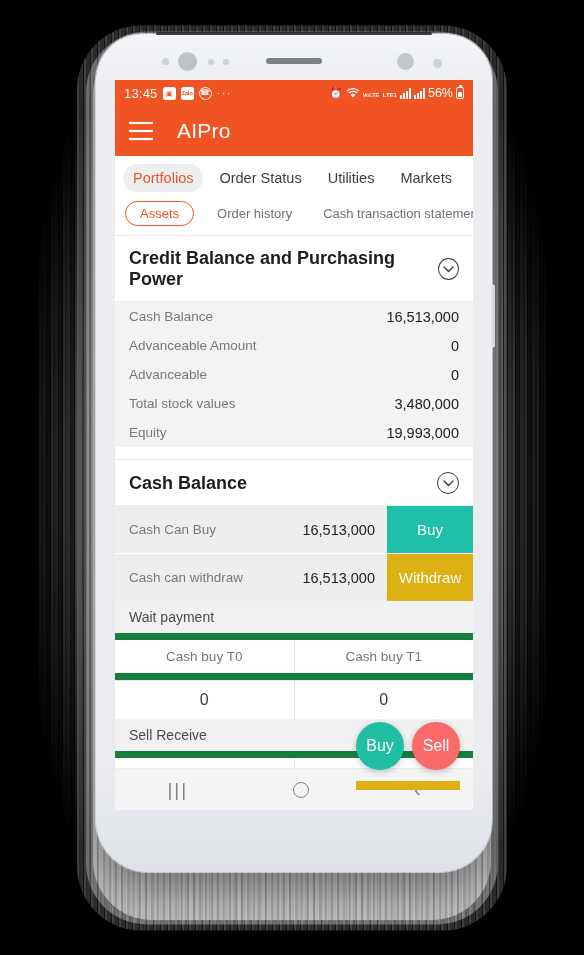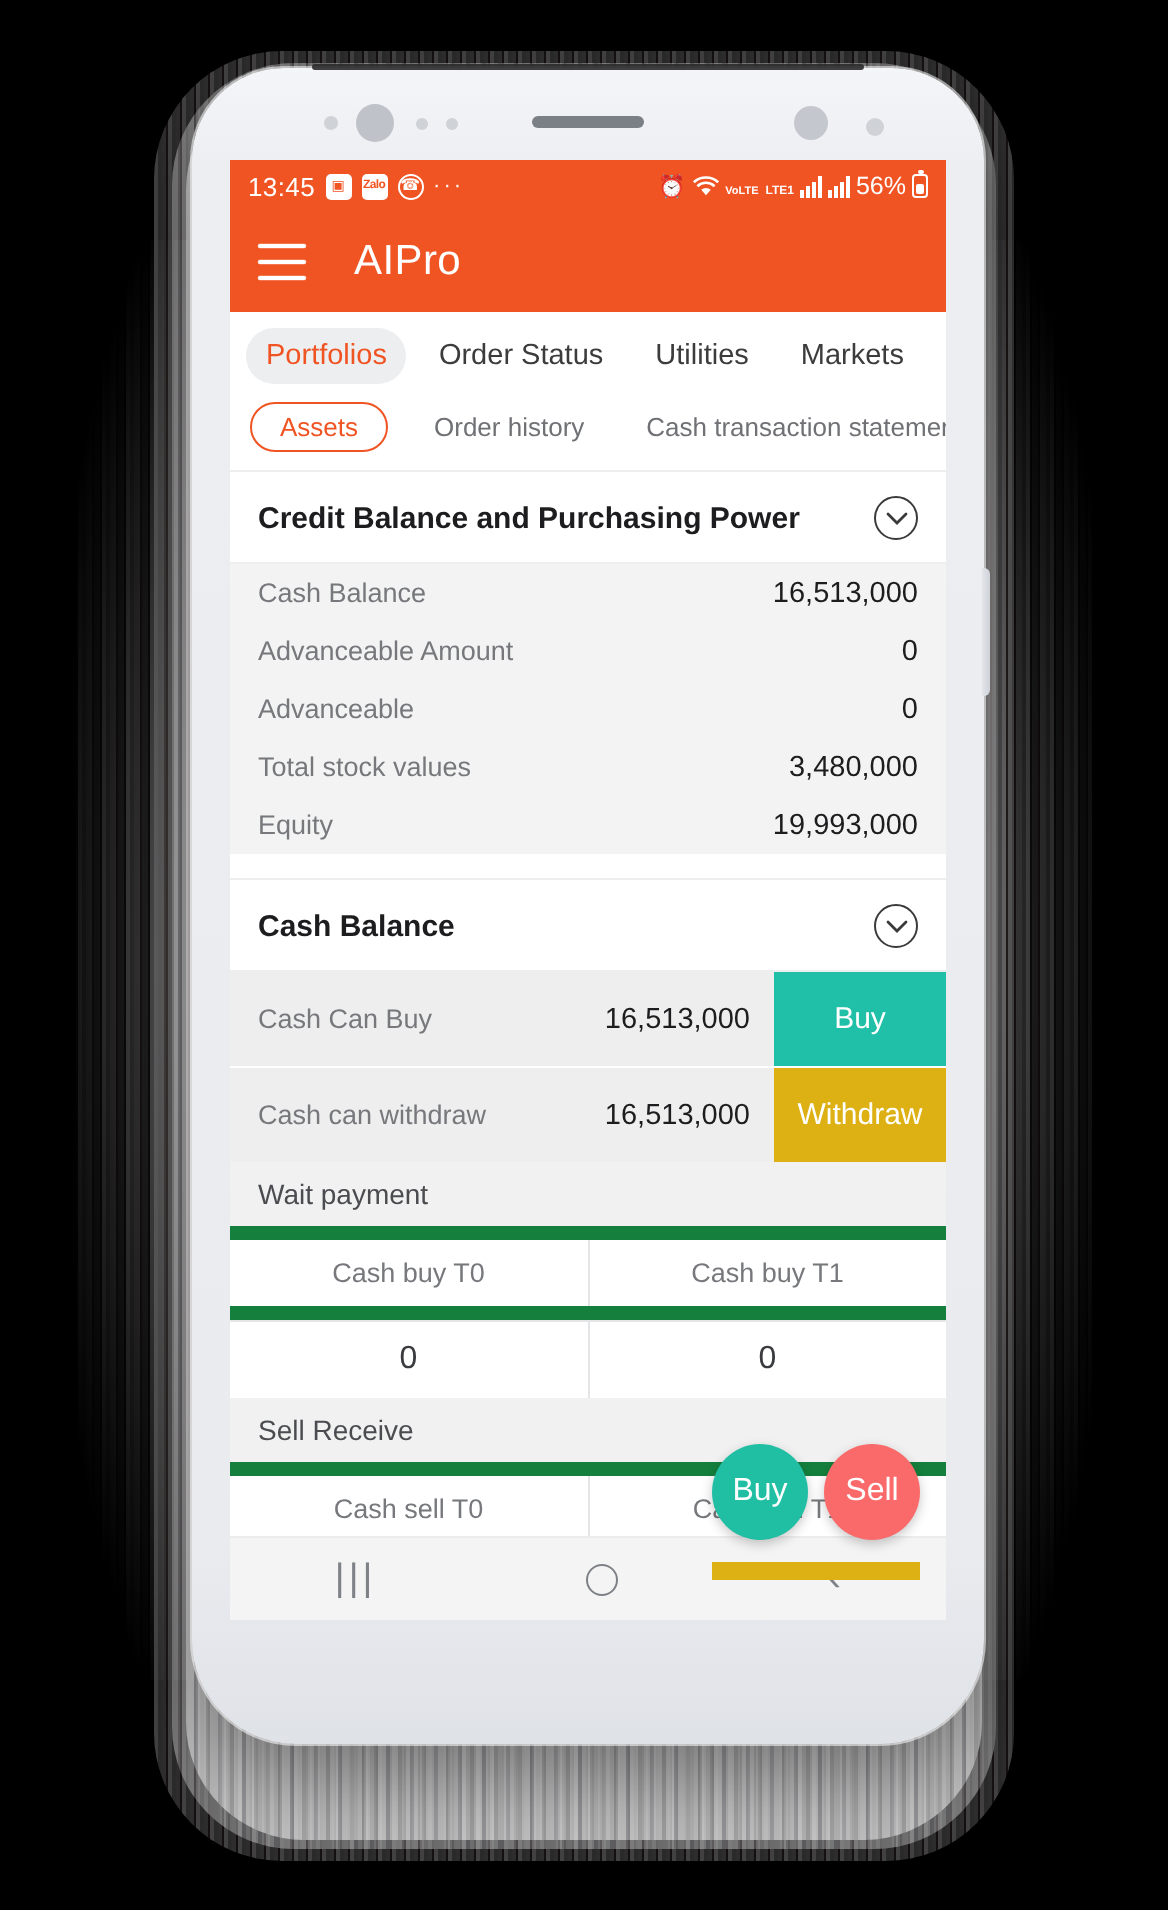--- a/index.html
+++ b/index.html
@@ -172,21 +172,21 @@
   .tab-s { font-size:13px; color:#6f7175; padding:4px 8px; }
   .tab-s.active { color:#F05423; border:1.4px solid #F05423; border-radius:14px; padding:4px 14px; }
 
   
   .content { background:#fff; }
   .sec-head {
     display:flex; align-items:center; justify-content:space-between;
     padding: 12px 14px 11px 14px; border-top:1px solid #eceef0;
     background:#fff;
   }
-  .sec-title { font-size:15px; color:#1d1d1f; font-weight:bold; }
+  .sec-title { font-size:18px; color:#1d1d1f; font-weight:bold; }
   .chev {
     width:22px; height:22px; border-radius:50%; border:1.3px solid #3a3a3c;
     display:flex; align-items:center; justify-content:center;
   }
   .chev svg { display:block; }
 
   .rows { border-top:1px solid #eceef0; }
   .row {
     display:flex; align-items:center; justify-content:space-between;
     padding: 0 14px; height: 29px; background:#f3f3f3;

